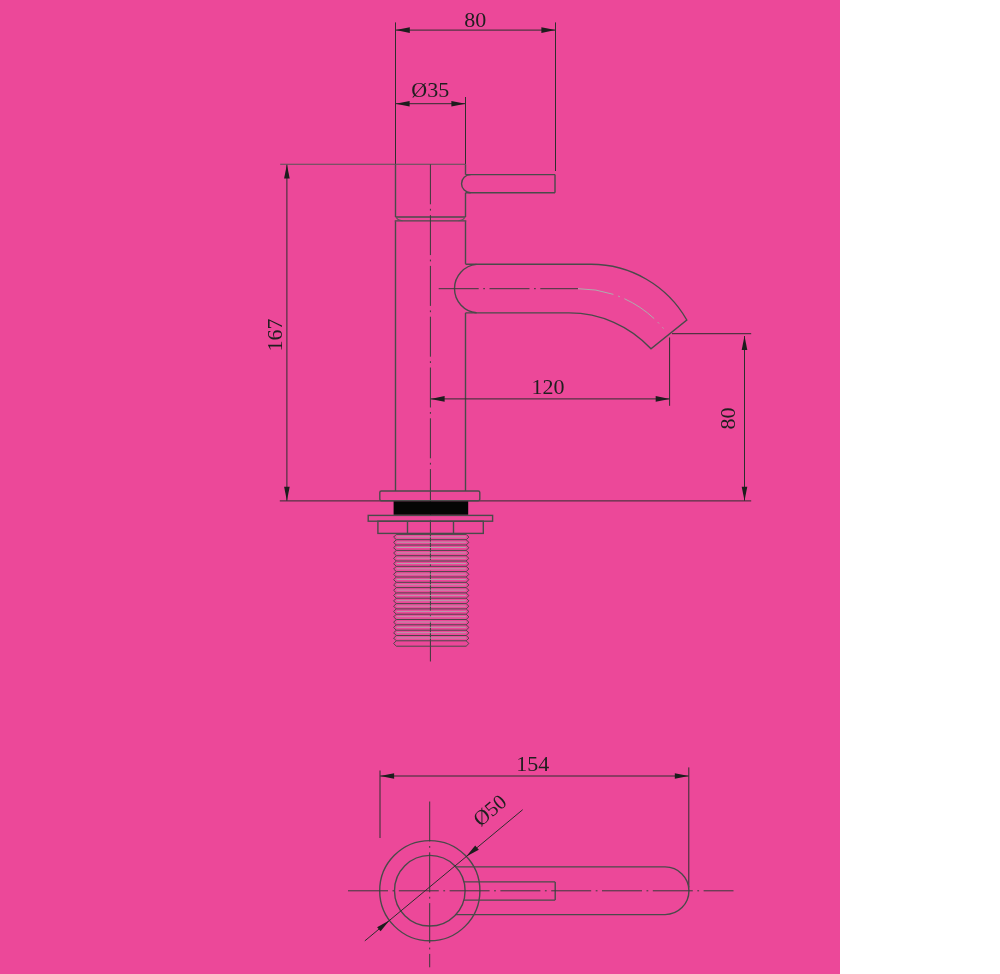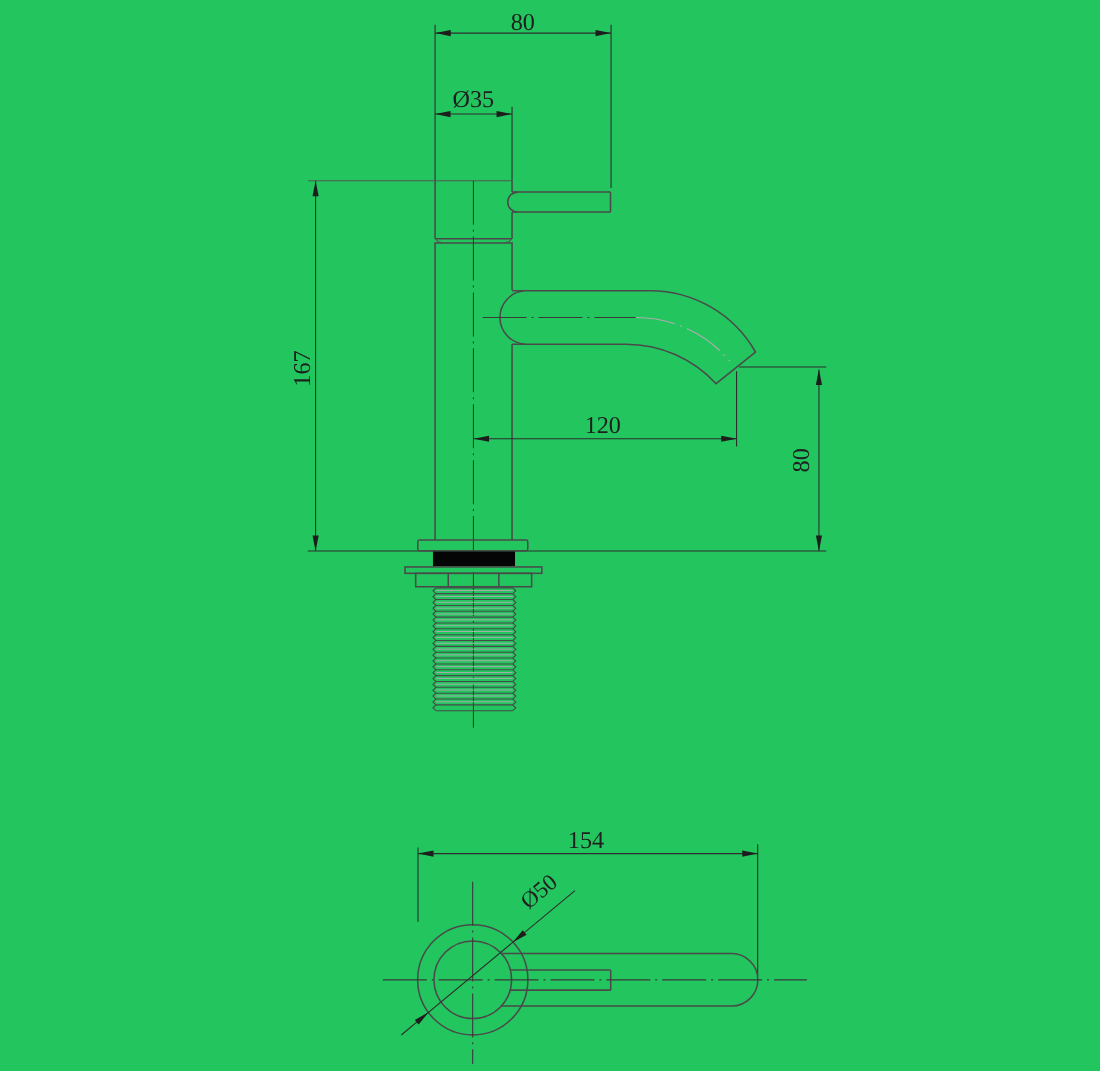--- a/index.html
+++ b/index.html
@@ -1,16 +1,16 @@
 <!DOCTYPE html>
 <html><head>
 <meta charset="utf-8">
 <style>
 html,body{margin:0;padding:0;background:#ffffff;}
-#page{width:1000px;height:974px;position:relative;background:#22c55e;overflow:hidden;}
+#page{width:840px;height:974px;position:relative;background:#ec4899;overflow:hidden;}
 svg{display:block;}
 text{font-family:"Liberation Serif", serif;fill:#1f1f1f;}
 .obj{stroke:#4a4a4a;stroke-width:1.4;fill:none;stroke-linecap:butt;}
 .objt{stroke:#565656;stroke-width:1.1;fill:none;}
 .dim{stroke:#2e2e2e;stroke-width:1;fill:none;}
 .cl{stroke:#3a3a3a;stroke-width:1;fill:none;stroke-dasharray:40 4.5 1.8 4.5;}
 .arr{fill:#1d1d1d;stroke:none;}
 .thd{stroke:#484848;stroke-width:1;fill:none;}
 .thl{stroke:#ababab;stroke-width:0.9;fill:none;}
 </style>

